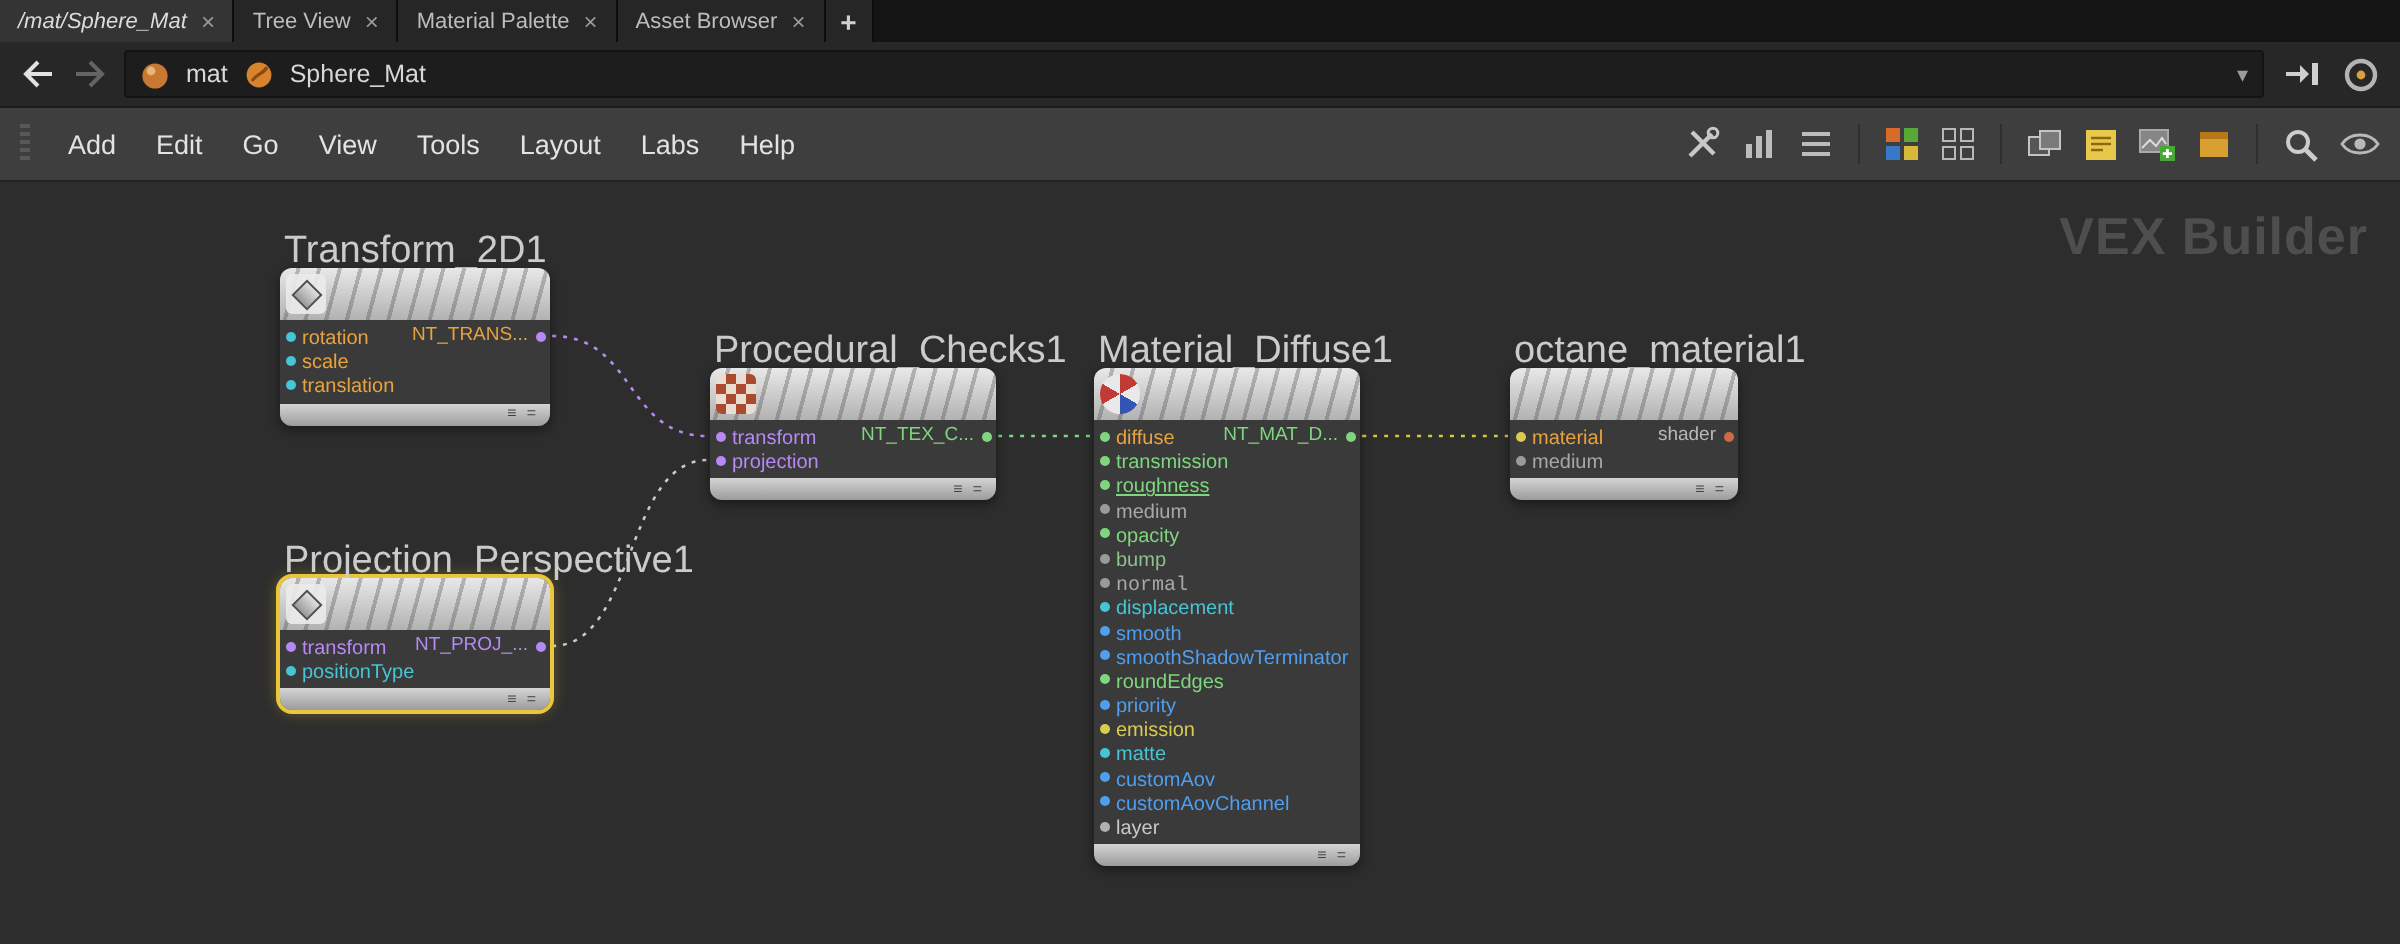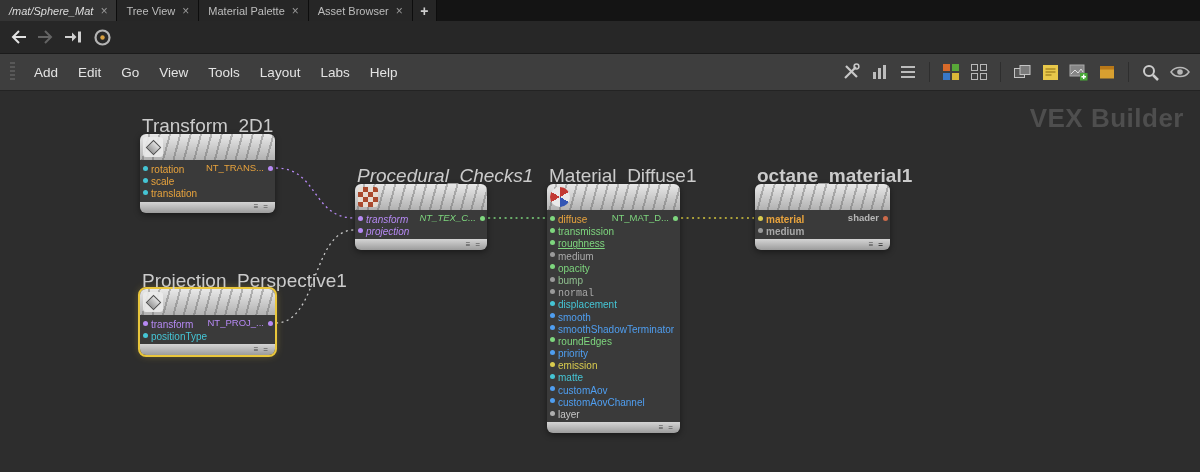--- a/index.html
+++ b/index.html
@@ -110,20 +110,37 @@
   <span class="navbtn">
     <svg width="18" height="14">
         <path d="M9 1 L3 7 L9 13 M3 7 H16" stroke="#e2e2e2" stroke-width="2" fill="none"></path>
       </svg>
   </span>
   <span class="navbtn">
     <svg width="18" height="14">
         <path d="M9 1 L15 7 L9 13 M2 7 H15" stroke="#646464" stroke-width="2" fill="none"></path>
       </svg>
   </span>
+  <div class="path-field">
+    <span class="ic">
+      <svg width="15" height="15">
+          <circle cx="7.5" cy="8" r="6.3" fill="#c87832"></circle>
+          <circle cx="5.5" cy="5.5" r="2.2" fill="#e9b478"></circle>
+        </svg>
+    </span>
+    <span class="crumb">mat</span>
+    <span class="ic">
+      <svg width="15" height="15">
+          <circle cx="7.5" cy="7.5" r="6.2" fill="#d8842e"></circle>
+          <path d="M4 10.5 C6.5 6.5,10 7,11.5 3.5" stroke="#8a4a10" stroke-width="1.6" fill="none"></path>
+        </svg>
+    </span>
+    <span class="crumb">Sphere_Mat</span>
+    <span class="path-dd">▾</span>
+  </div>
   <div class="pathbar-right">
     <span class="ic">
       <svg width="19" height="14">
           <path d="M1 7 H10" stroke="#cfcfcf" stroke-width="2"></path>
           <path d="M8 2.5 L12.5 7 L8 11.5 Z" fill="#cfcfcf"></path>
           <rect x="14" y="1.5" width="3" height="11" fill="#cfcfcf"></rect>
         </svg>
     </span>
     <span class="ic">
       <svg width="19" height="19">
@@ -249,21 +266,21 @@
           <div class="prow"><span class="pdot in" style="background: rgb(69, 197, 213);"></span><span class="plbl" style="color: rgb(232, 163, 61);">rotation</span><span class="prt" style="color: rgb(232, 163, 61);">NT_TRANS...</span><span class="pdot out" style="background: rgb(182, 137, 244);"></span></div>
           <div class="prow"><span class="pdot in" style="background: rgb(69, 197, 213);"></span><span class="plbl" style="color: rgb(232, 163, 61);">scale</span></div>
           <div class="prow"><span class="pdot in" style="background: rgb(69, 197, 213);"></span><span class="plbl" style="color: rgb(232, 163, 61);">translation</span></div>
         </div>
       <div class="node-footer">
         <span class="fmark">≡</span>
         <span class="fmark">=</span>
       </div>
     </div>
   </div>
-    <div class="node" style="left: 355px; top: 93px; width: 132px; font-style: italic;">
+    <div class="node" style="left: 355px; top: 93px; width: 143px;">
     <div class="node-title">Procedural_Checks1</div>
     <div class="node-box">
       <div class="node-header">
         <span class="node-icon icon-checks"></span>
       </div>
       <div class="node-params">
           <div class="prow"><span class="pdot in" style="background: rgb(182, 137, 244);"></span><span class="plbl" style="color: rgb(182, 137, 244);">transform</span><span class="prt" style="color: rgb(126, 214, 126); margin-left: 36px;">NT_TEX_C...</span><span class="pdot out" style="background: rgb(126, 214, 126);"></span></div>
           <div class="prow"><span class="pdot in" style="background: rgb(182, 137, 244);"></span><span class="plbl" style="color: rgb(182, 137, 244);">projection</span></div>
         </div>
       <div class="node-footer">
@@ -296,21 +313,21 @@
           <div class="prow"><span class="pdot in" style="background: rgb(79, 158, 240);"></span><span class="plbl" style="color: rgb(79, 158, 240);">customAov</span></div>
           <div class="prow"><span class="pdot in" style="background: rgb(79, 158, 240);"></span><span class="plbl" style="color: rgb(79, 158, 240);">customAovChannel</span></div>
           <div class="prow"><span class="pdot in" style="background: rgb(176, 176, 176);"></span><span class="plbl" style="color: rgb(200, 200, 200);">layer</span></div>
         </div>
       <div class="node-footer">
         <span class="fmark">≡</span>
         <span class="fmark">=</span>
       </div>
     </div>
   </div>
-    <div class="node" style="left: 755px; top: 93px; width: 135px; font-weight: bold;">
+    <div class="node" style="left: 755px; top: 93px; width: 114px;">
     <div class="node-title">octane_material1</div>
     <div class="node-box">
       <div class="node-header">
         
       </div>
       <div class="node-params">
           <div class="prow"><span class="pdot in" style="background: rgb(217, 203, 78);"></span><span class="plbl" style="color: rgb(232, 163, 61);">material</span><span class="prt" style="color: rgb(184, 184, 184);">shader</span><span class="pdot out" style="background: rgb(204, 106, 74);"></span></div>
           <div class="prow"><span class="pdot in" style="background: rgb(154, 154, 154);"></span><span class="plbl" style="color: rgb(168, 168, 168);">medium</span></div>
         </div>
       <div class="node-footer">

